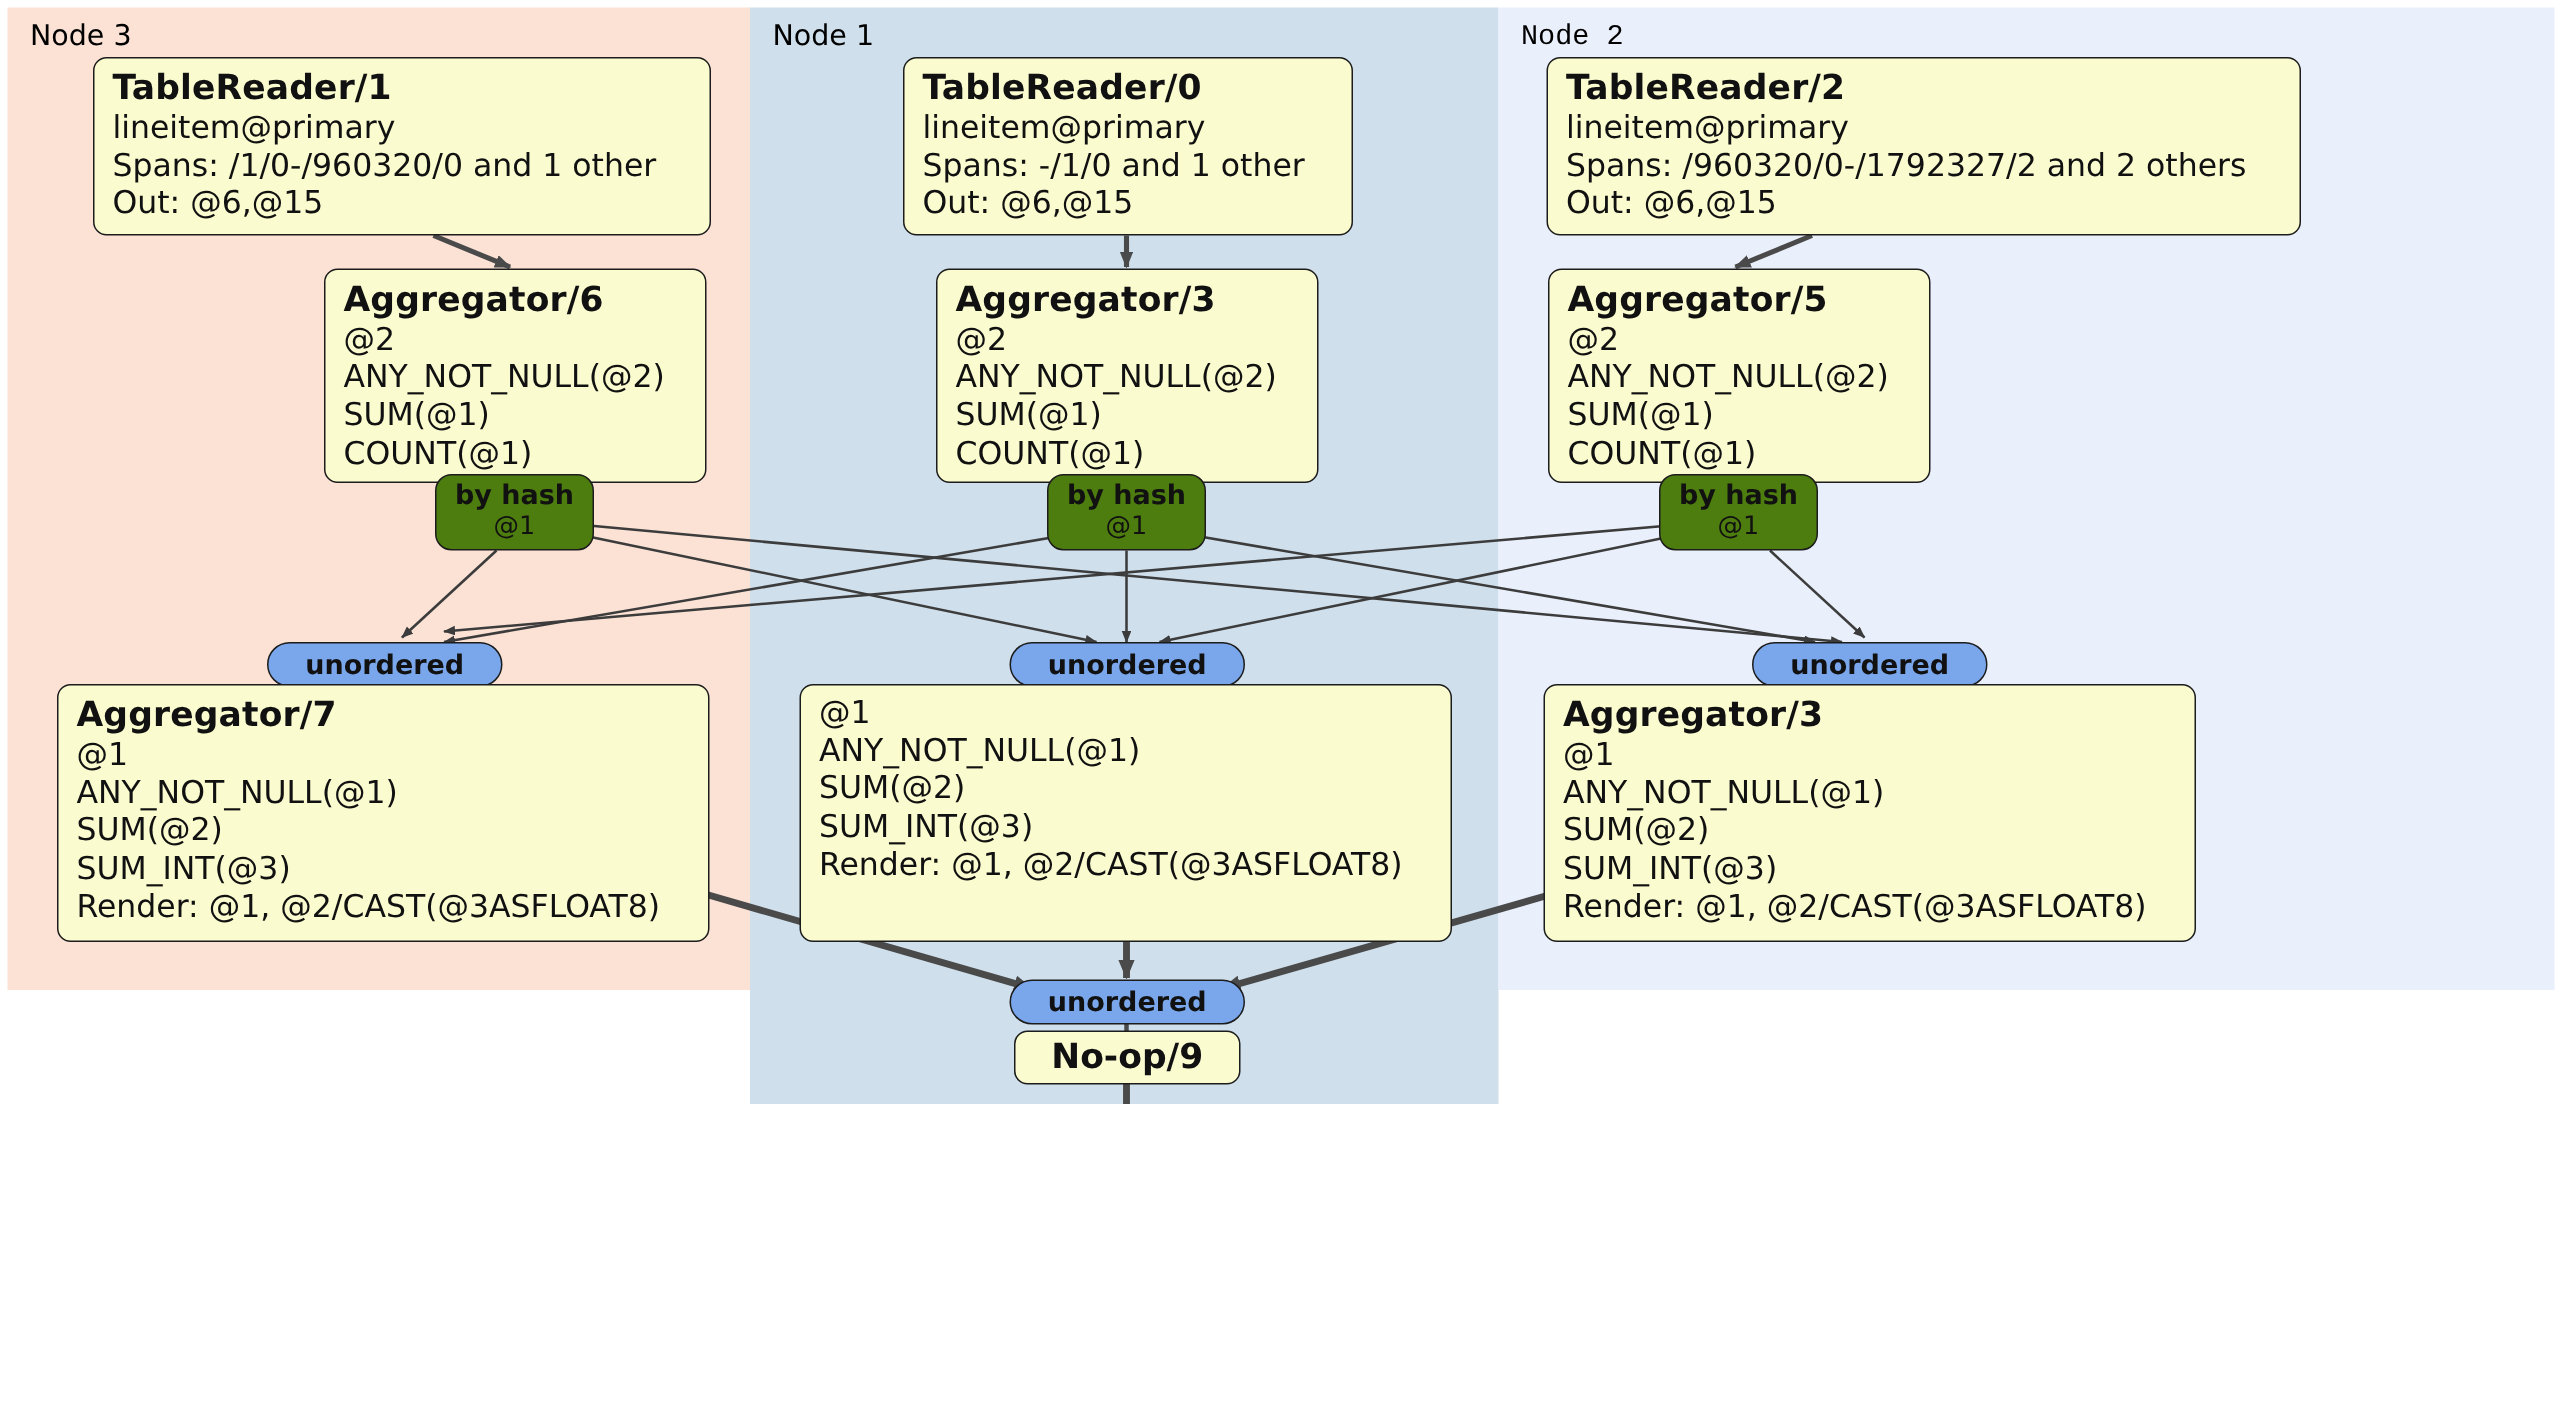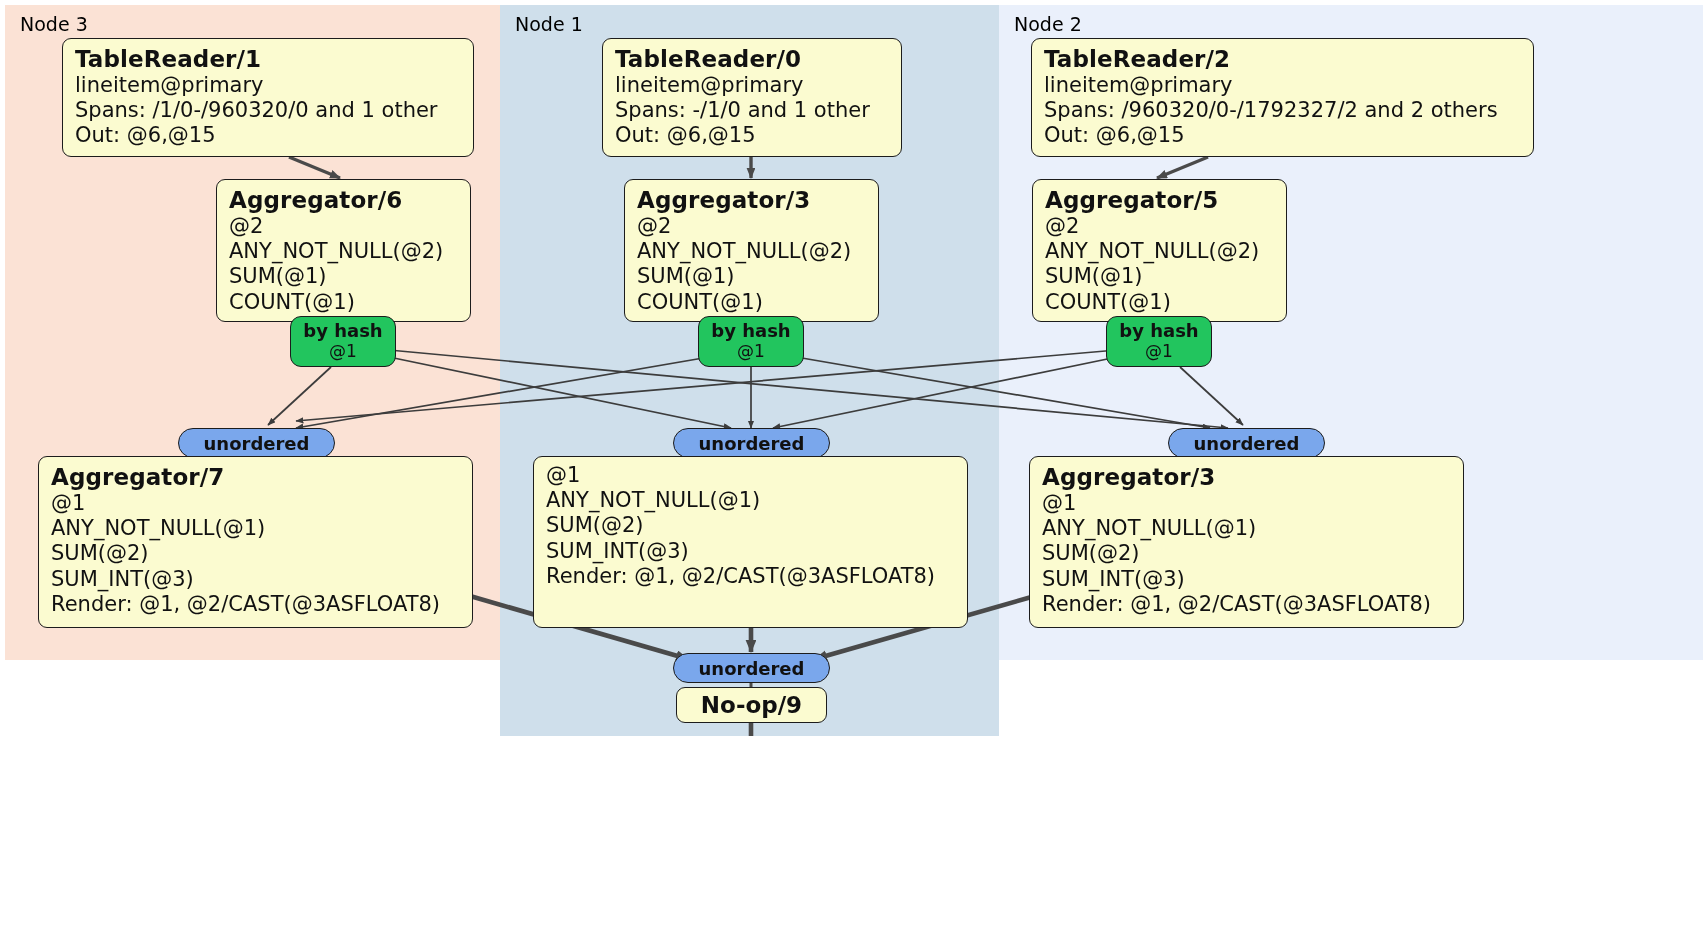--- a/index.html
+++ b/index.html
@@ -20,21 +20,21 @@
         border:1.6px solid #1c1c1c;border-radius:9px;
         text-align:left;color:#111;padding:6px 12px 7px 12px;}
   .proc .title{font-weight:bold;font-size:23px;line-height:1.22;letter-spacing:.1px;}
   .proc .line{font-size:21px;line-height:1.20;white-space:nowrap;}
 
   
   .badge{position:absolute;box-sizing:border-box;text-align:center;
          border:1.6px solid #1c1c1c;color:#111;}
   .badge .b1{font-weight:bold;font-size:18px;line-height:1.15;}
   .badge .b2{font-size:17px;line-height:1.15;}
-  .badge.hash{background:#22c55e;border-radius:11px;}
+  .badge.hash{background:#4d7c0f;border-radius:11px;}
   .badge.unordered{background:#7aa7ec;border-radius:17px;}
 
   .small-proc{position:absolute;box-sizing:border-box;background:#fbfbd0;
         border:1.6px solid #1c1c1c;border-radius:9px;text-align:center;
         display:flex;align-items:center;justify-content:center;}
   .small-proc span{font-weight:bold;font-size:23px;color:#111;}
 </style>
 </head>
 <body>
 
@@ -42,21 +42,21 @@
 
   <div class="node-panel" style="left:5px;top:5px;width:495px;height:655px;background:#fbe2d5;">
   </div>
   <div class="node-panel" style="left:500px;top:5px;width:499px;height:852px;background:#cfdfeb;">
   </div>
   <div class="node-panel" style="left:999px;top:5px;width:704px;height:655px;background:#eaf0fb;">
   </div>
 
   <div class="node-label" style="left:20px;top:15px;">Node 3</div>
   <div class="node-label" style="left:515px;top:15px;">Node 1</div>
-  <div class="node-label" style="left:1014px;top:15px;">Node 2</div>
+  <div class="node-label" style="left:1014px;top:15px;font-family:Liberation Mono, monospace;">Node 2</div>
 
   <svg id="edges" viewBox="0 0 1708 940" preserveAspectRatio="none">
     <defs>
       <marker id="ah-thin" markerWidth="9" markerHeight="9" refX="7.4" refY="3.2" orient="auto" markerUnits="userSpaceOnUse">
         <path d="M0,0 L8,3.2 L0,6.4 z" fill="#3c3c3c"></path>
       </marker>
       <marker id="ah-thick" markerWidth="16" markerHeight="16" refX="12" refY="5.4" orient="auto" markerUnits="userSpaceOnUse">
         <path d="M0,0 L13,5.4 L0,10.8 z" fill="#4a4a4a"></path>
       </marker>
       <marker id="ah-med" markerWidth="13" markerHeight="13" refX="10" refY="4.4" orient="auto" markerUnits="userSpaceOnUse">

